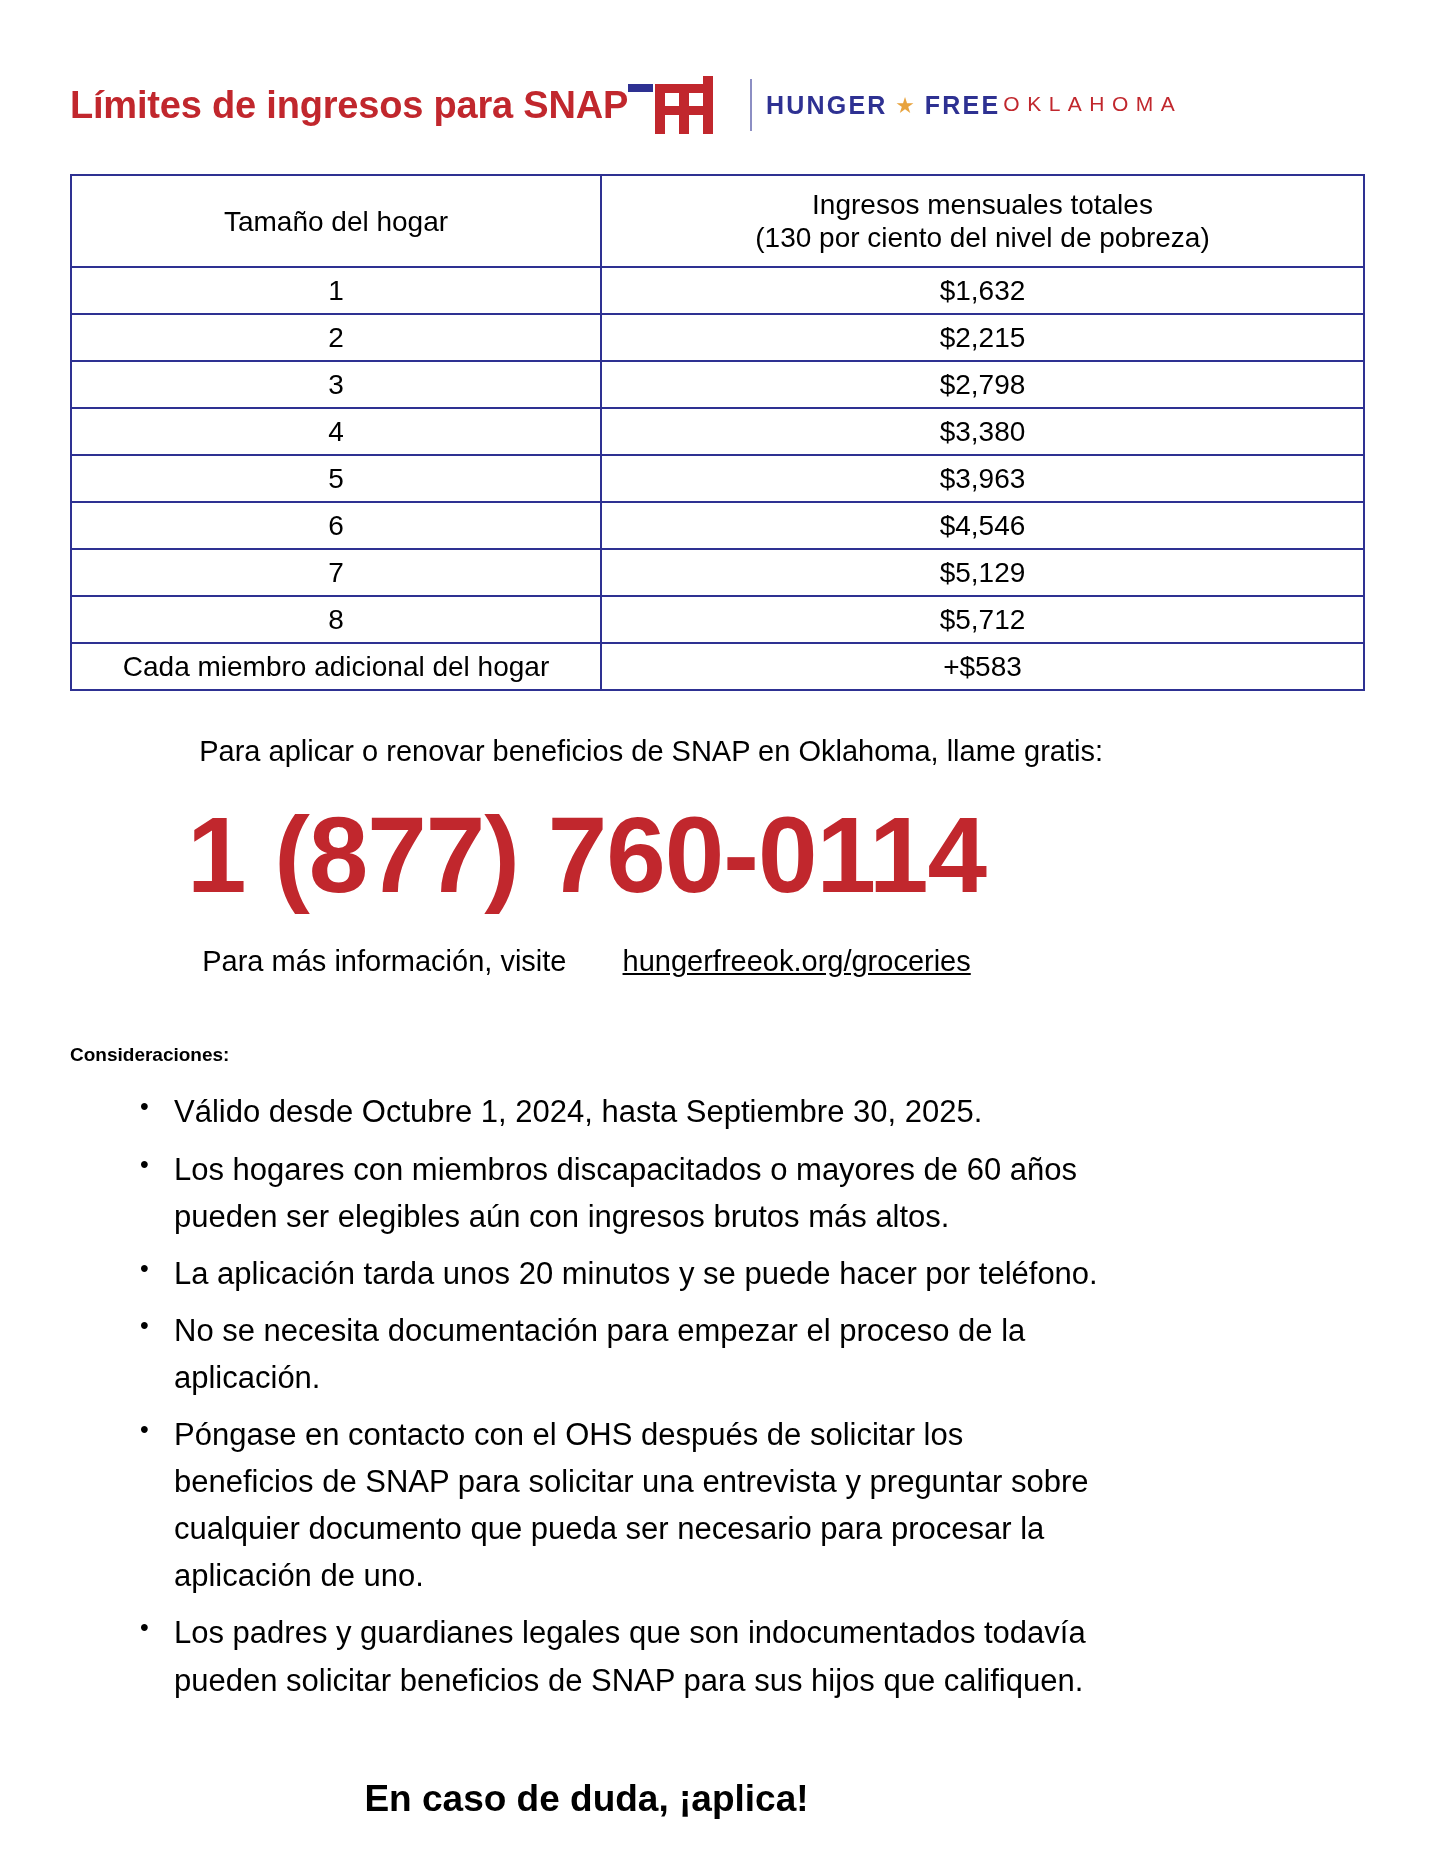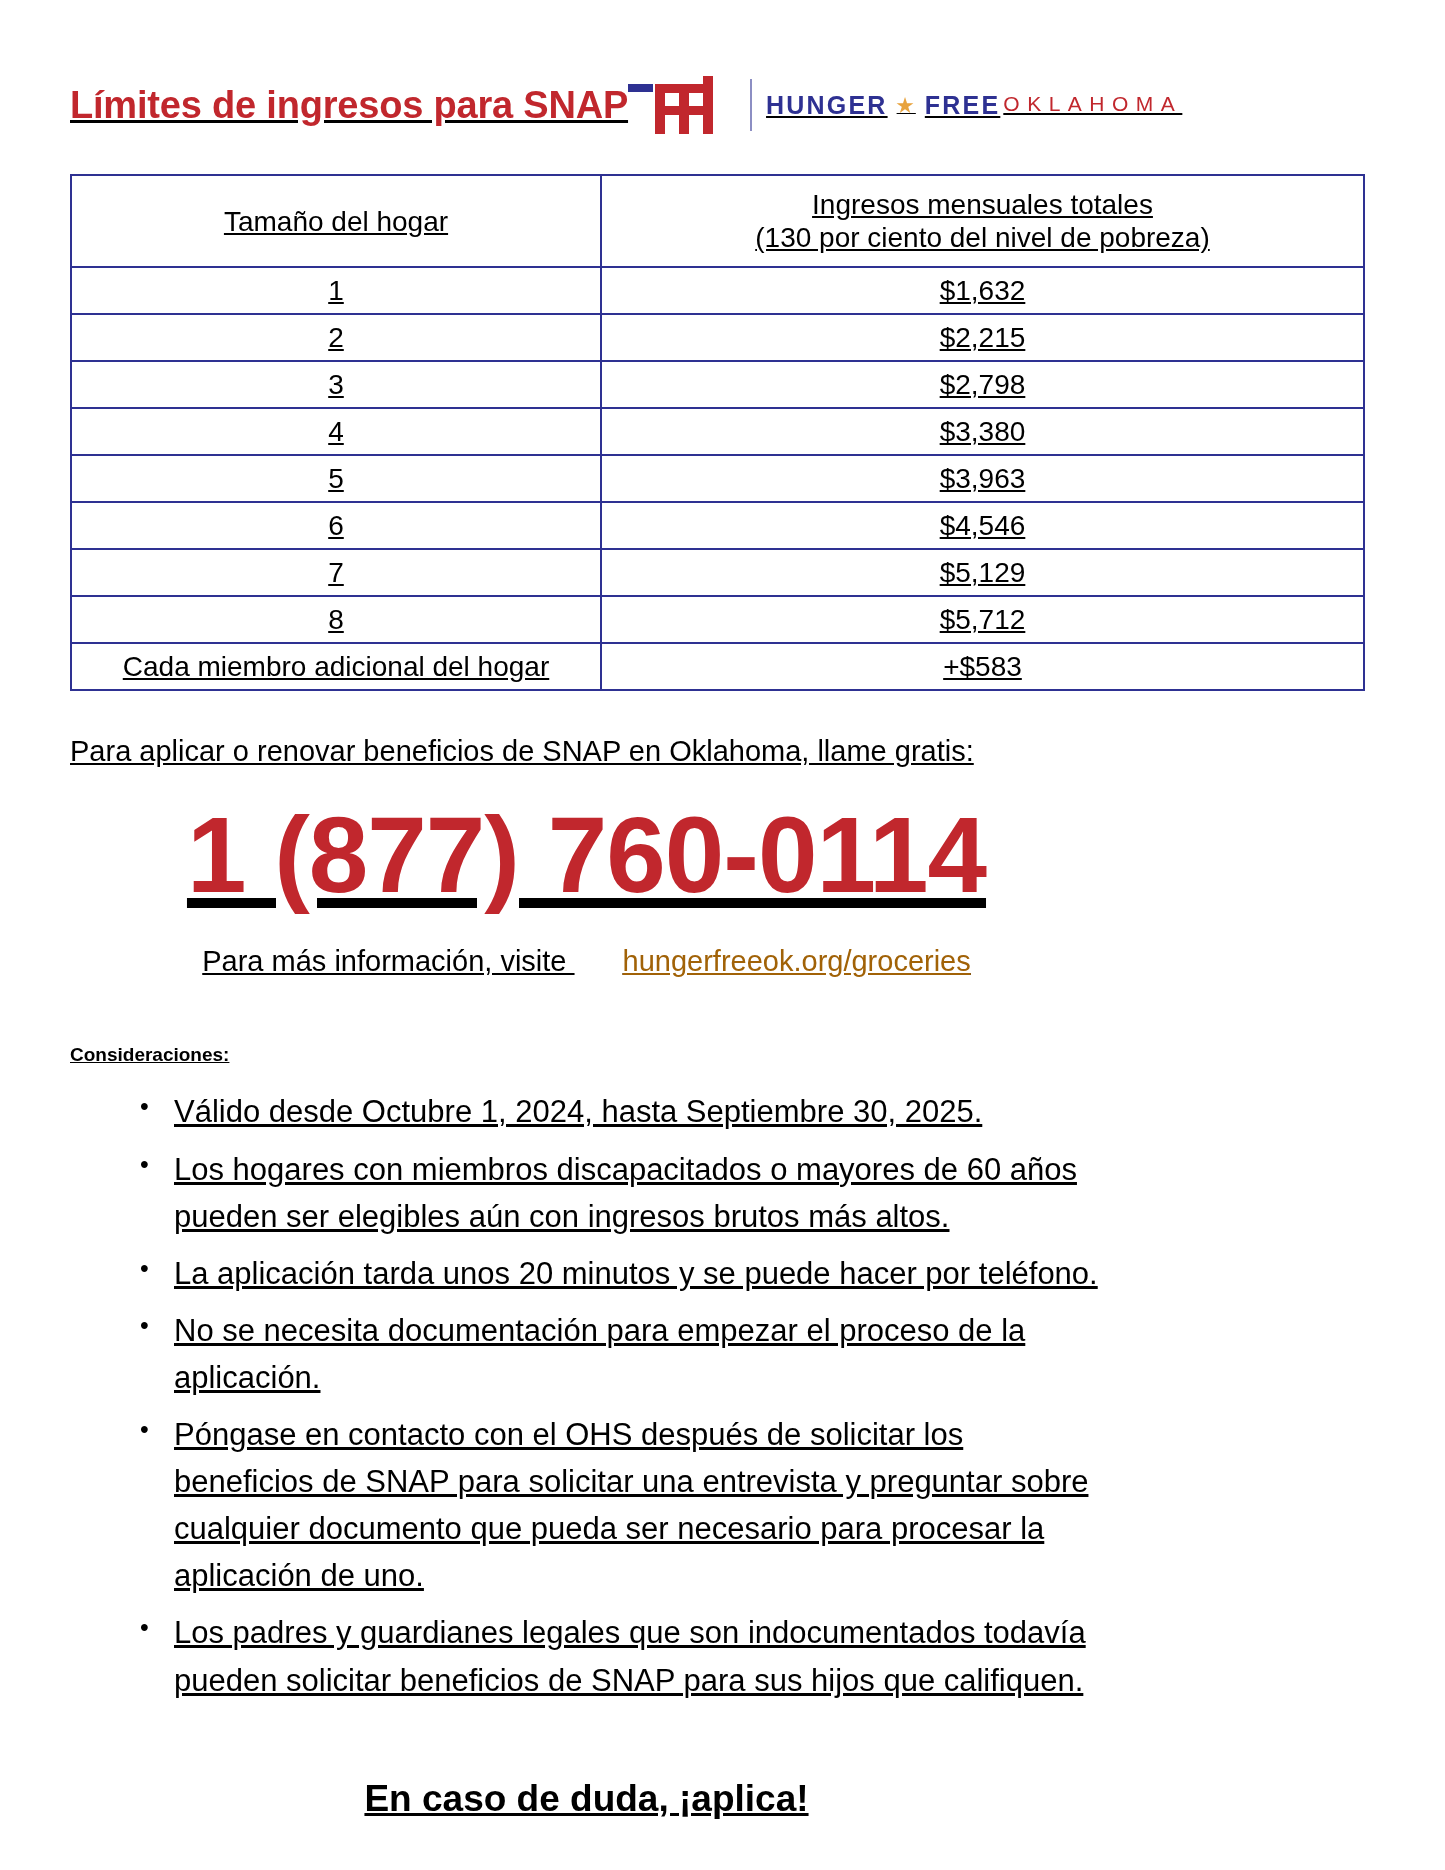--- a/index.html
+++ b/index.html
@@ -13,21 +13,20 @@
     font-family: "Liberation Sans", sans-serif;
     color: #000000;
     overflow: hidden;
   }
   .page {
     position: relative;
     width: 1173px;
     height: 1870px;
     box-sizing: border-box;
     padding: 0 70px;
-    text-decoration: underline;
   }
 
   
   .header {
     display: flex;
     align-items: center;
     justify-content: space-between;
     padding-top: 62px;
     height: 86px;
   }
@@ -98,40 +97,40 @@
     line-height: 1.18;
   }
   table.income th {
     padding: 12px 4px;
   }
   td.col-size, th.col-size { width: 520px; }
   .hdr-sub { display: block; }
 
   
   .cta-line {
-    text-align: left;
+    text-align: right;
     font-size: 29px;
     margin-top: 44px;
   }
   .phone {
     text-align: center;
     font-size: 107px;
     font-weight: bold;
     color: #C1272D;
     letter-spacing: -1px;
     line-height: 1.15;
     margin-top: 26px;
   }
   .info-line {
     text-align: center;
     font-size: 29px;
     margin-top: 28px;
   }
   .info-line a {
-    color: #a16207;
+    color: #000000;
     text-decoration: underline;
     margin-left: 48px;
   }
 
   
   .considerations-title {
     font-size: 19px;
     font-weight: bold;
     margin-top: 66px;
   }

